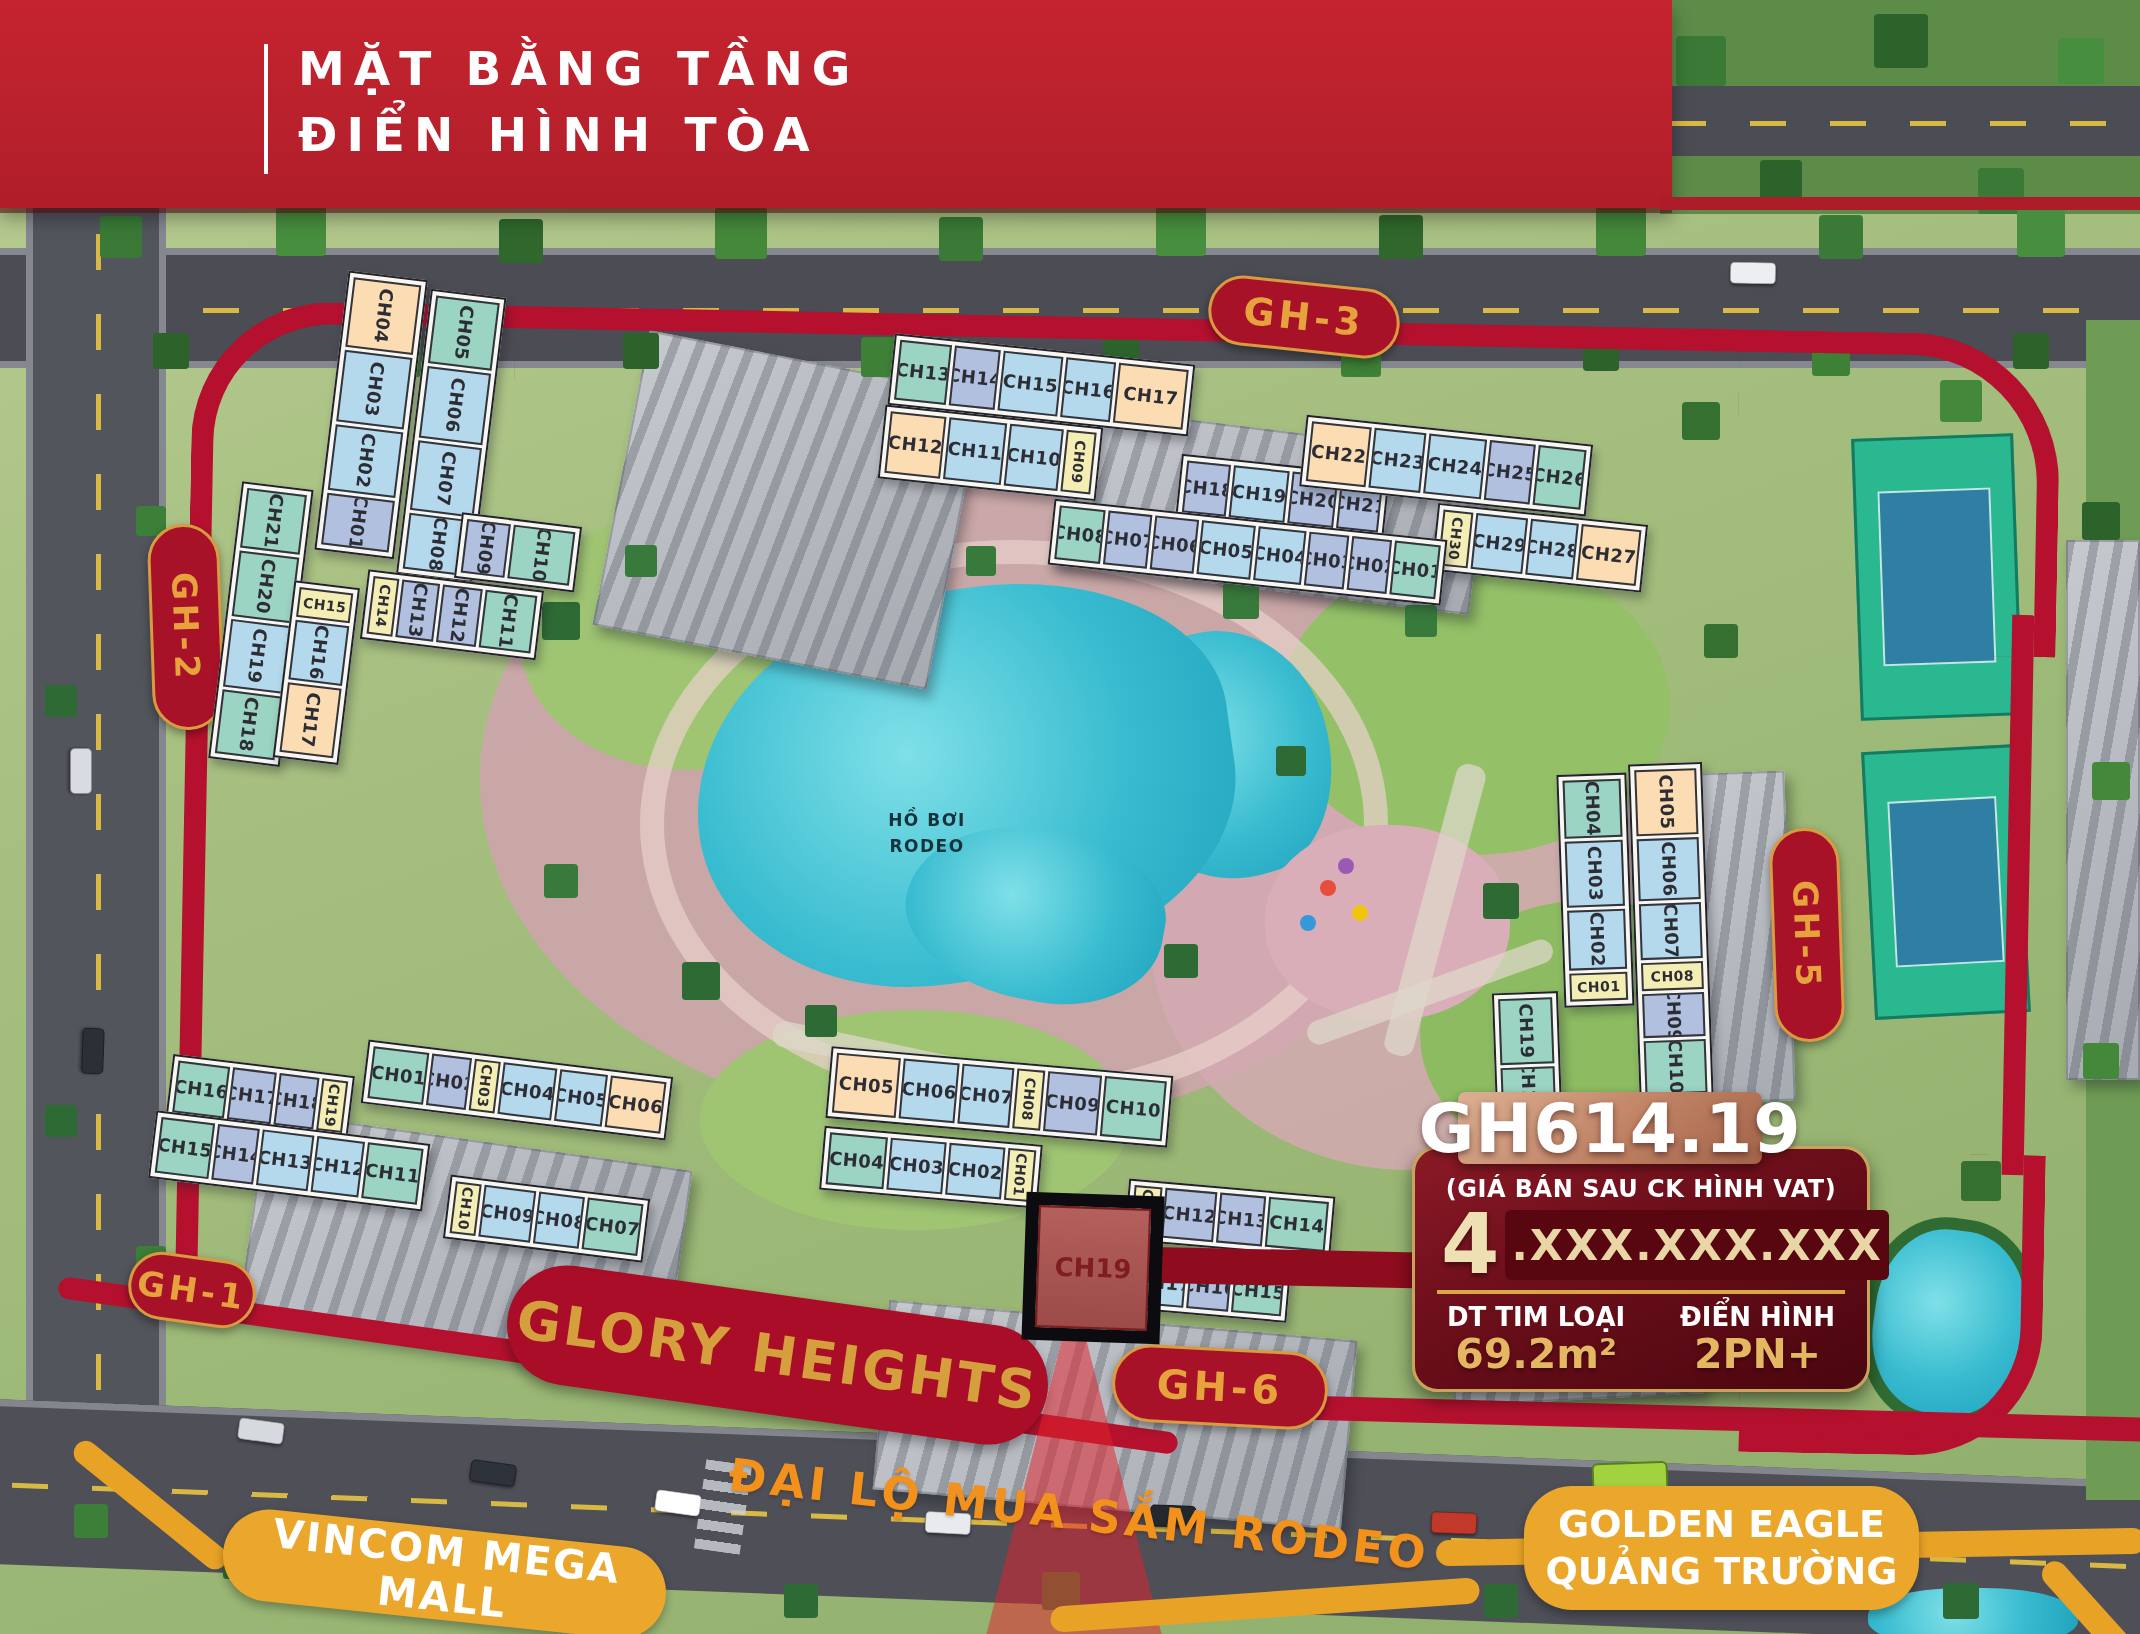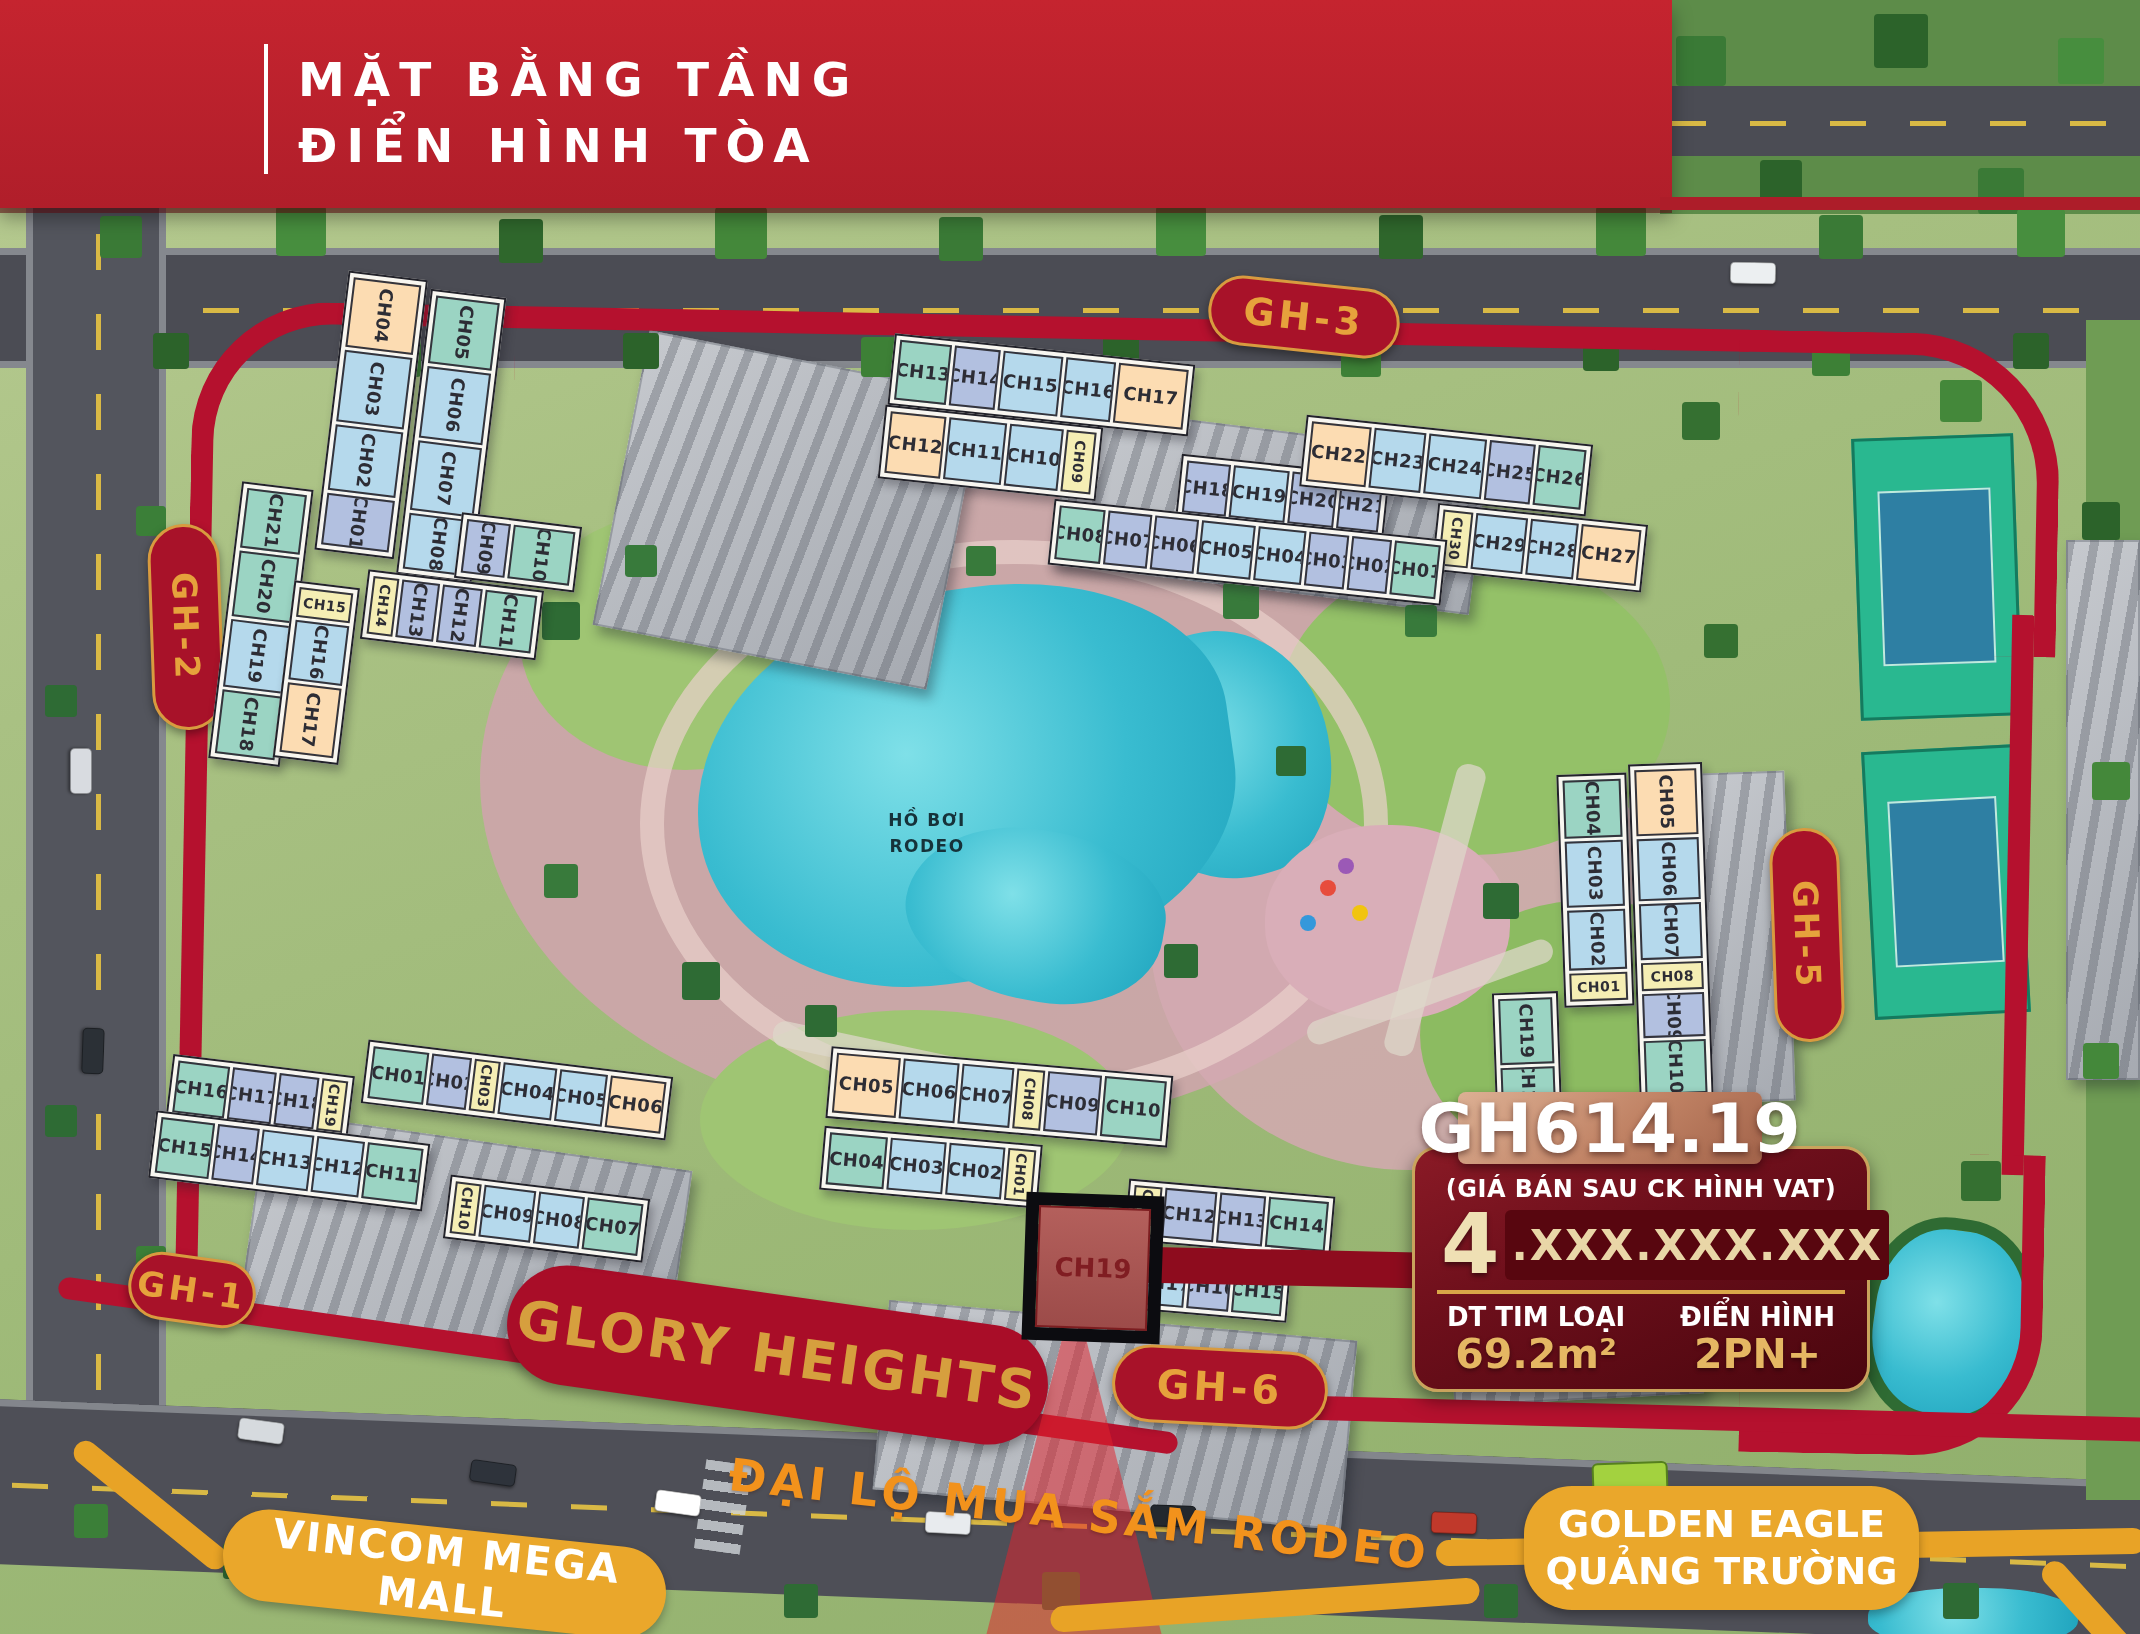--- a/index.html
+++ b/index.html
@@ -121,21 +121,21 @@
   .spec{text-align:center;}
   .spec .sl{color:#fff;font-weight:bold;font-size:26px;}
   .spec .sv{color:#e5b763;font-weight:bold;font-size:41px;line-height:1.1;text-shadow:0 2px 4px rgba(0,0,0,.4);}
   
   .banner{left:0;top:0;width:1672px;height:208px;z-index:20;
      background:linear-gradient(180deg,#c5242f,#b01e2a);
      box-shadow:0 5px 0 rgba(90,10,15,.55),0 10px 18px rgba(0,0,0,.35);}
   .bstrip{left:1660px;top:197px;width:480px;height:13px;background:#ad1d29;z-index:20;}
   .vline{position:absolute;left:264px;top:44px;width:4px;height:130px;background:#fff;}
   .btitle{position:absolute;left:298px;top:36px;color:#fff;font-size:47px;font-weight:bold;
-     letter-spacing:9px;line-height:66px;white-space:nowrap;margin-top:11px;}
+     letter-spacing:9px;line-height:66px;white-space:nowrap;}
 </style>
 </head>
 <body>
 
 <div id="canvas">
 
   <div class="abs ground"></div>
   <div class="abs toprightfill"></div>
   <div class="abs tr-road">
       <div class="dash-h"></div>

